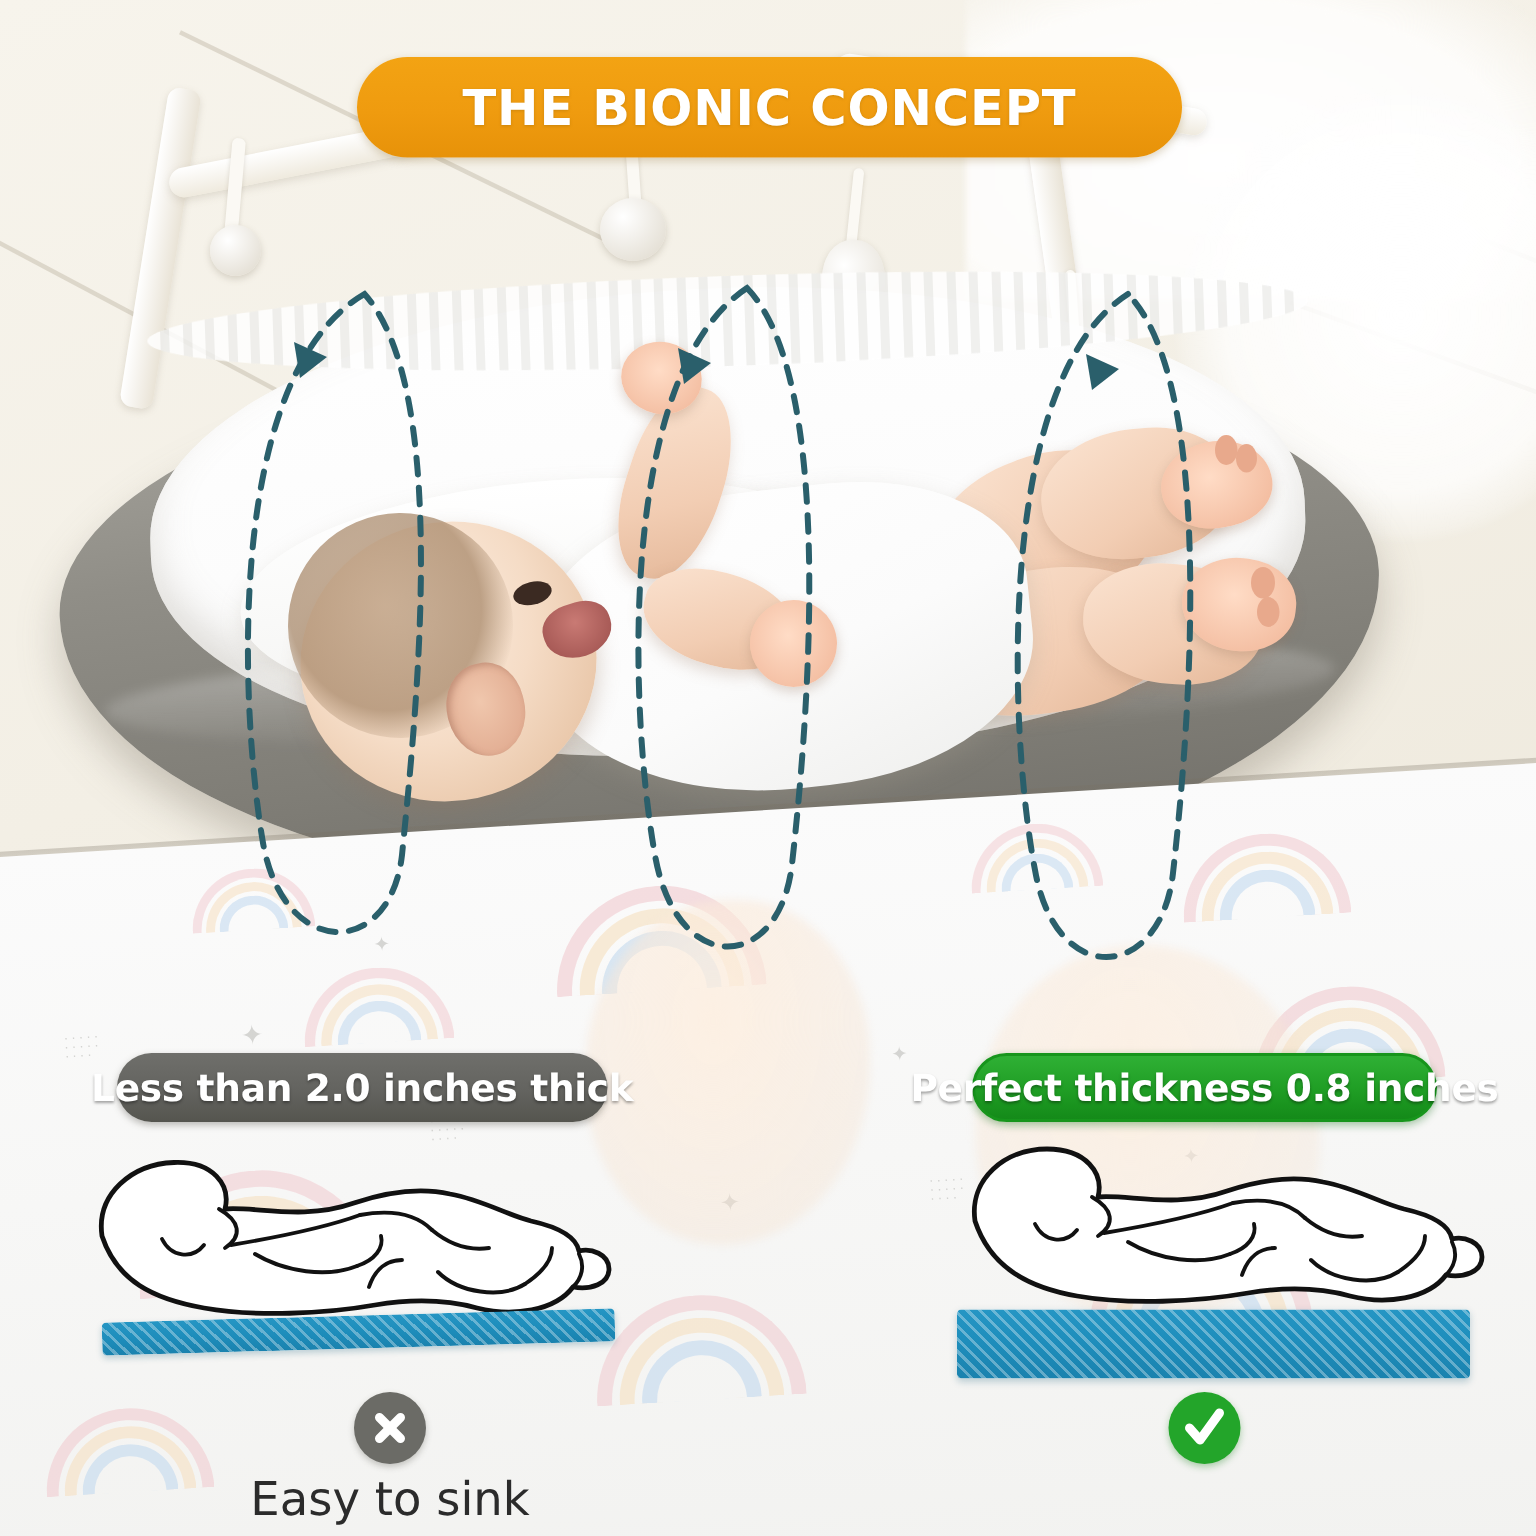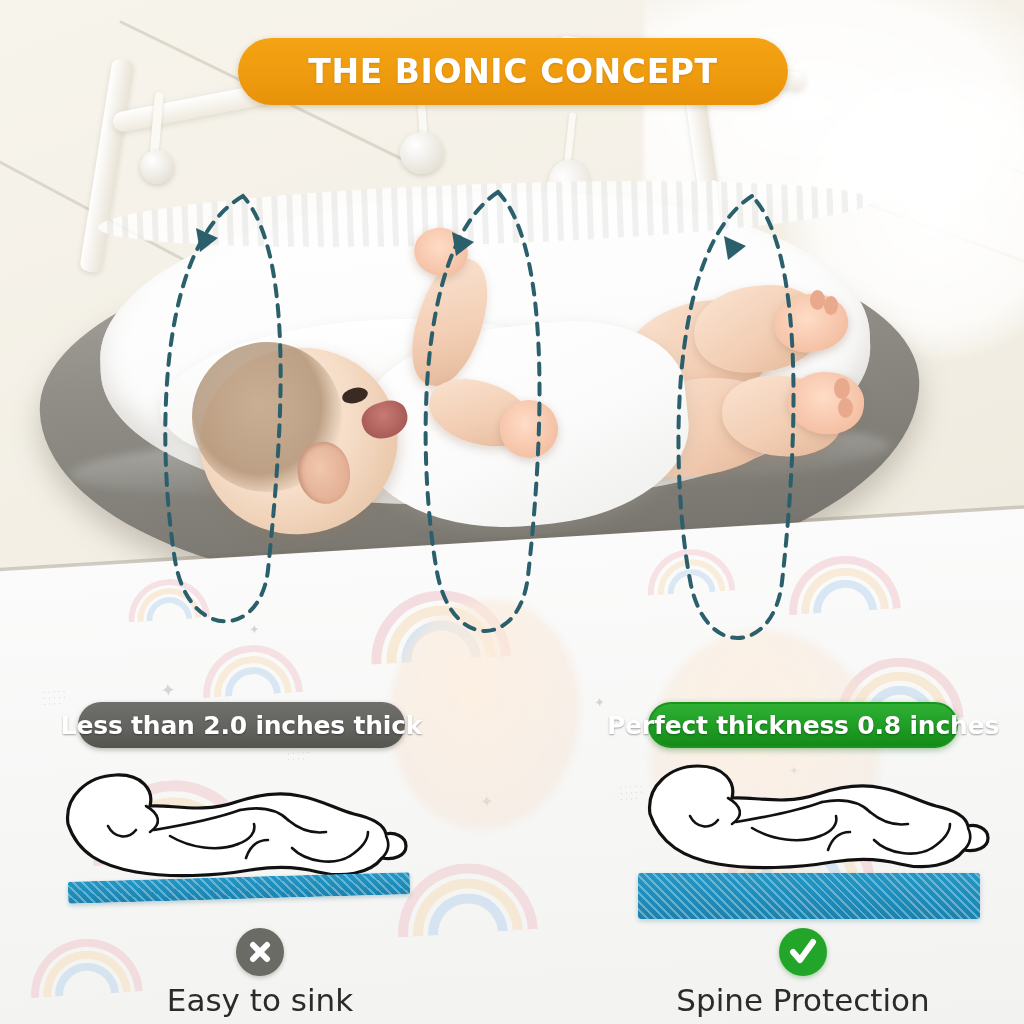--- a/index.html
+++ b/index.html
@@ -417,16 +417,15 @@
     </div>
     <div class="cap-text">Easy to sink</div>
   </div>
 
   <div class="cap cap-right">
     <div class="cap-icon ok">
       <svg width="34" height="34" viewBox="0 0 34 34">
         <path d="M7 17 L14 25 L27 7" fill="none" stroke="#ffffff" stroke-width="6" stroke-linecap="round" stroke-linejoin="round"></path>
       </svg>
     </div>
-    <div class="cap-text">Spine Protection</div>
   </div>
 
 </div>
 
 </body></html>

